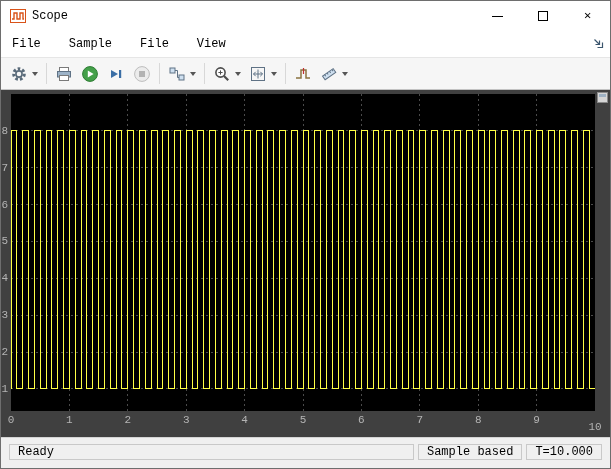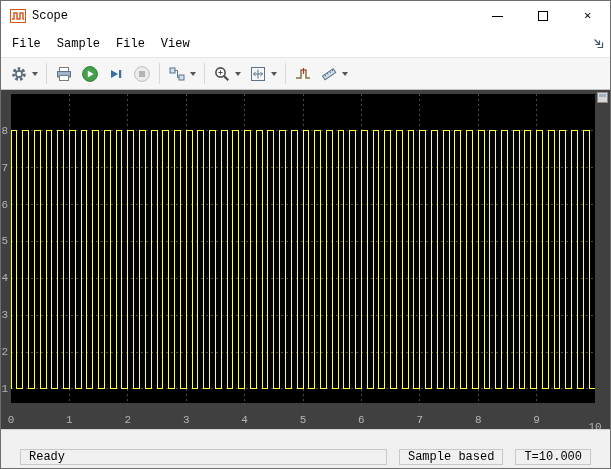--- a/index.html
+++ b/index.html
@@ -15,21 +15,21 @@
   .title-icon { margin-left:9px; width:16px; height:14px; position:relative; }
   .title-text { margin-left:6px; font-size:12px; color:#000; }
   .win-controls { margin-left:auto; display:flex; height:100%; }
   .win-btn { width:45px; height:100%; display:flex; align-items:center; justify-content:center; }
   .min-glyph { width:11px; height:1px; background:#000; }
   .max-glyph { width:10px; height:10px; border:1px solid #000; }
   .close-glyph { font-size:12px; color:#000; line-height:1; }
 
   
   .menubar { height:26px; background:#ffffff; display:flex; align-items:center;
-             font-size:12px; color:#000; padding-left:3px; position:relative; flex:0 0 auto; }
+             font-size:12px; color:#000; padding-left:3px; position:relative; flex:0 0 auto;gap:12px; }
   .menu-item { padding:5px 8px; }
   .dock-arrow { position:absolute; right:5px; top:6px; }
 
   
   .toolbar { height:33px; background:#f6f6f6; border-top:1px solid #e6e6e6;
              border-bottom:1px solid #c3c3c3; display:flex; align-items:center;
              padding:0 5px; flex:0 0 auto; }
   .tb-btn { height:25px; display:flex; align-items:center; padding:0 4px; }
   .tb-sep { width:1px; height:21px; background:#d8d8d8; margin:0 4px; }
   .dd { width:0; height:0; border-left:3px solid transparent;
@@ -43,24 +43,24 @@
   .corner-widget { position:absolute; top:2px; right:2px; width:11px; height:11px;
                    background:#d6d6d6; border:1px solid #8a8a8a; }
   .corner-widget::after { content:""; display:block; margin:1px; height:3px; background:#9fb2c4; }
   .tick-labels { position:absolute; left:0; top:0; right:0; bottom:0; pointer-events:none; }
   .xtick, .ytick { position:absolute; font-size:11px; line-height:11px; }
   .xtick { transform:translateX(-50%); }
   .ytick { transform:translateY(-50%); text-align:right; }
 
   
   .statusbar { height:31px; background:#f0f0f0; border-top:1px solid #d4d4d4;
-               display:flex; align-items:flex-start; font-size:12px; color:#000;
-               padding:19px; flex:0 0 auto; }
+               display:flex; align-items:flex-end; font-size:12px; color:#000;
+               padding:8px; flex:0 0 auto; }
   .status-cell { border:1px solid #c9c9c9; background:#f0f0f0; display:flex;
-                 align-items:center; padding:0 8px; margin-left:12px; white-space:nowrap; }
+                 align-items:center; padding:0 8px; margin-left:4px; white-space:nowrap; }
   .status-cell.grow { flex:1 1 auto; margin-left:0; }
 </style>
 </head>
 <body>
 
 <div class="window">
 
   <div class="titlebar">
     <span class="title-icon">
       <svg width="16" height="14" viewBox="0 0 16 14">

